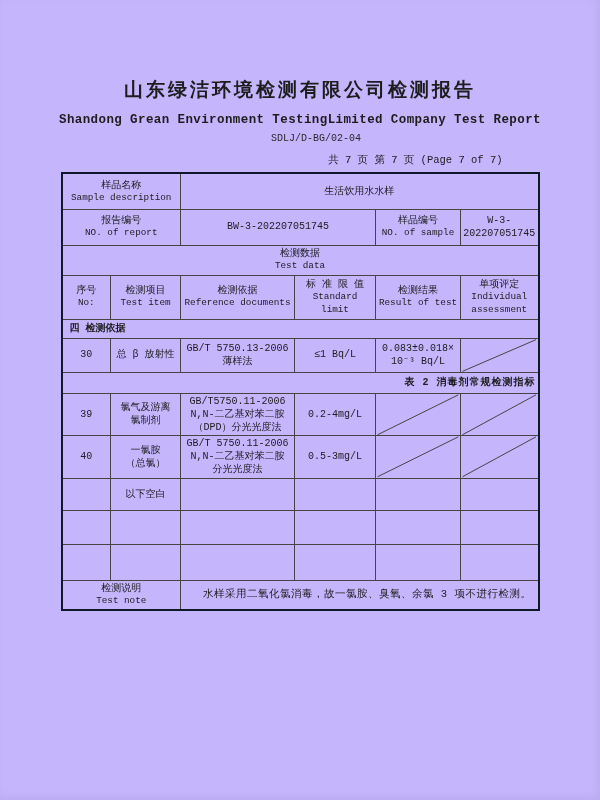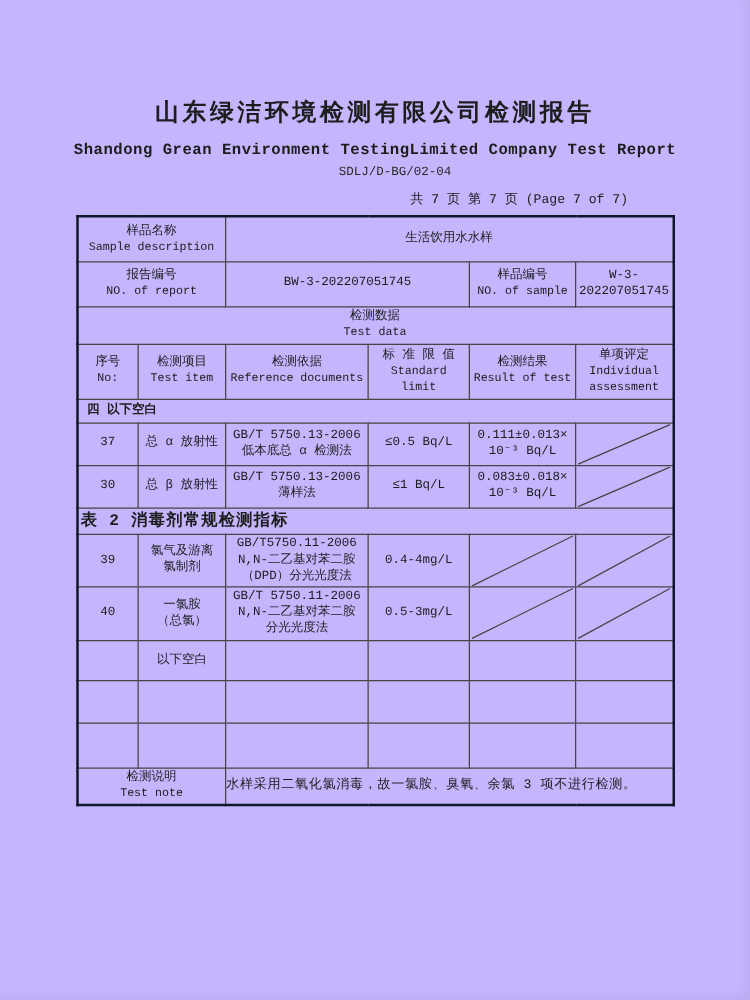--- a/index.html
+++ b/index.html
@@ -38,22 +38,22 @@
     border:1px solid #454545;
     text-align:center;vertical-align:middle;
     padding:1px 2px;
     font-size:10px;line-height:1.32;
     overflow:hidden;
     position:relative;
   }
   .en{font-size:9.3px;letter-spacing:0px;}
   .cn{font-size:10px;}
   .sec-left{text-align:left;padding-left:7px;font-weight:bold;}
-  .sec-center{text-align:left;font-weight:bold;font-size:13px;letter-spacing:1px;}
-  .note-text{text-align:left;padding-left:0;font-size:10.5px;letter-spacing:0.5px;}
+  .sec-center{text-align:right;font-weight:bold;font-size:10px;letter-spacing:1px;}
+  .note-text{text-align:left;padding-left:22px;font-size:10.5px;letter-spacing:0.5px;}
   
   .h19{height:19px}.h21{height:21px}.h30{height:30px}.h32{height:32px}
   .h34{height:34px}.h36{height:36px}.h38{height:38px}.h40{height:40px}
   .h42{height:30px}.h44{height:44px}
   
   .slash{position:absolute;inset:0;width:100%;height:100%;display:block;}
   .slash line{stroke:#454545;stroke-width:1;}
 </style>
 </head>
 <body>
@@ -130,41 +130,23 @@
       </td>
       <td>
         <div class="cn">单项评定</div>
         <div class="en">Individual</div>
         <div class="en">assessment</div>
       </td>
     </tr>
 
 
     <tr class="h19">
-      <td colspan="6" class="sec-left">四  以下空白</td>
-    </tr>
-
-    <tr class="h34">
-      <td>37</td>
-      <td>总 α 放射性</td>
-      <td>
-        <div>GB/T 5750.13-2006</div>
-        <div>低本底总 α 检测法</div>
-      </td>
-      <td>≤0.5 Bq/L</td>
-      <td>
-        <div>0.111±0.013×</div>
-        <div>10⁻³ Bq/L</div>
-      </td>
-      <td>
-        <svg class="slash" viewBox="0 0 100 100" preserveAspectRatio="none">
-              <line x1="2" y1="98" x2="98" y2="2" vector-effect="non-scaling-stroke"></line>
-            </svg>
-      </td>
-    </tr>
+      <td colspan="6" class="sec-left">四  检测依据</td>
+    </tr>
+
 
     <tr class="h34">
       <td>30</td>
       <td>总 β 放射性</td>
       <td>
         <div>GB/T 5750.13-2006</div>
         <div>薄样法</div>
       </td>
       <td>≤1 Bq/L</td>
       <td>
@@ -186,21 +168,21 @@
       <td>39</td>
       <td>
         <div>氯气及游离</div>
         <div>氯制剂</div>
       </td>
       <td>
         <div>GB/T5750.11-2006</div>
         <div>N,N-二乙基对苯二胺</div>
         <div>（DPD）分光光度法</div>
       </td>
-      <td>0.4-4mg/L</td>
+      <td>0.2-4mg/L</td>
       <td>
         <svg class="slash" viewBox="0 0 100 100" preserveAspectRatio="none">
               <line x1="2" y1="98" x2="98" y2="2" vector-effect="non-scaling-stroke"></line>
             </svg>
       </td>
       <td>
         <svg class="slash" viewBox="0 0 100 100" preserveAspectRatio="none">
               <line x1="2" y1="98" x2="98" y2="2" vector-effect="non-scaling-stroke"></line>
             </svg>
       </td>

